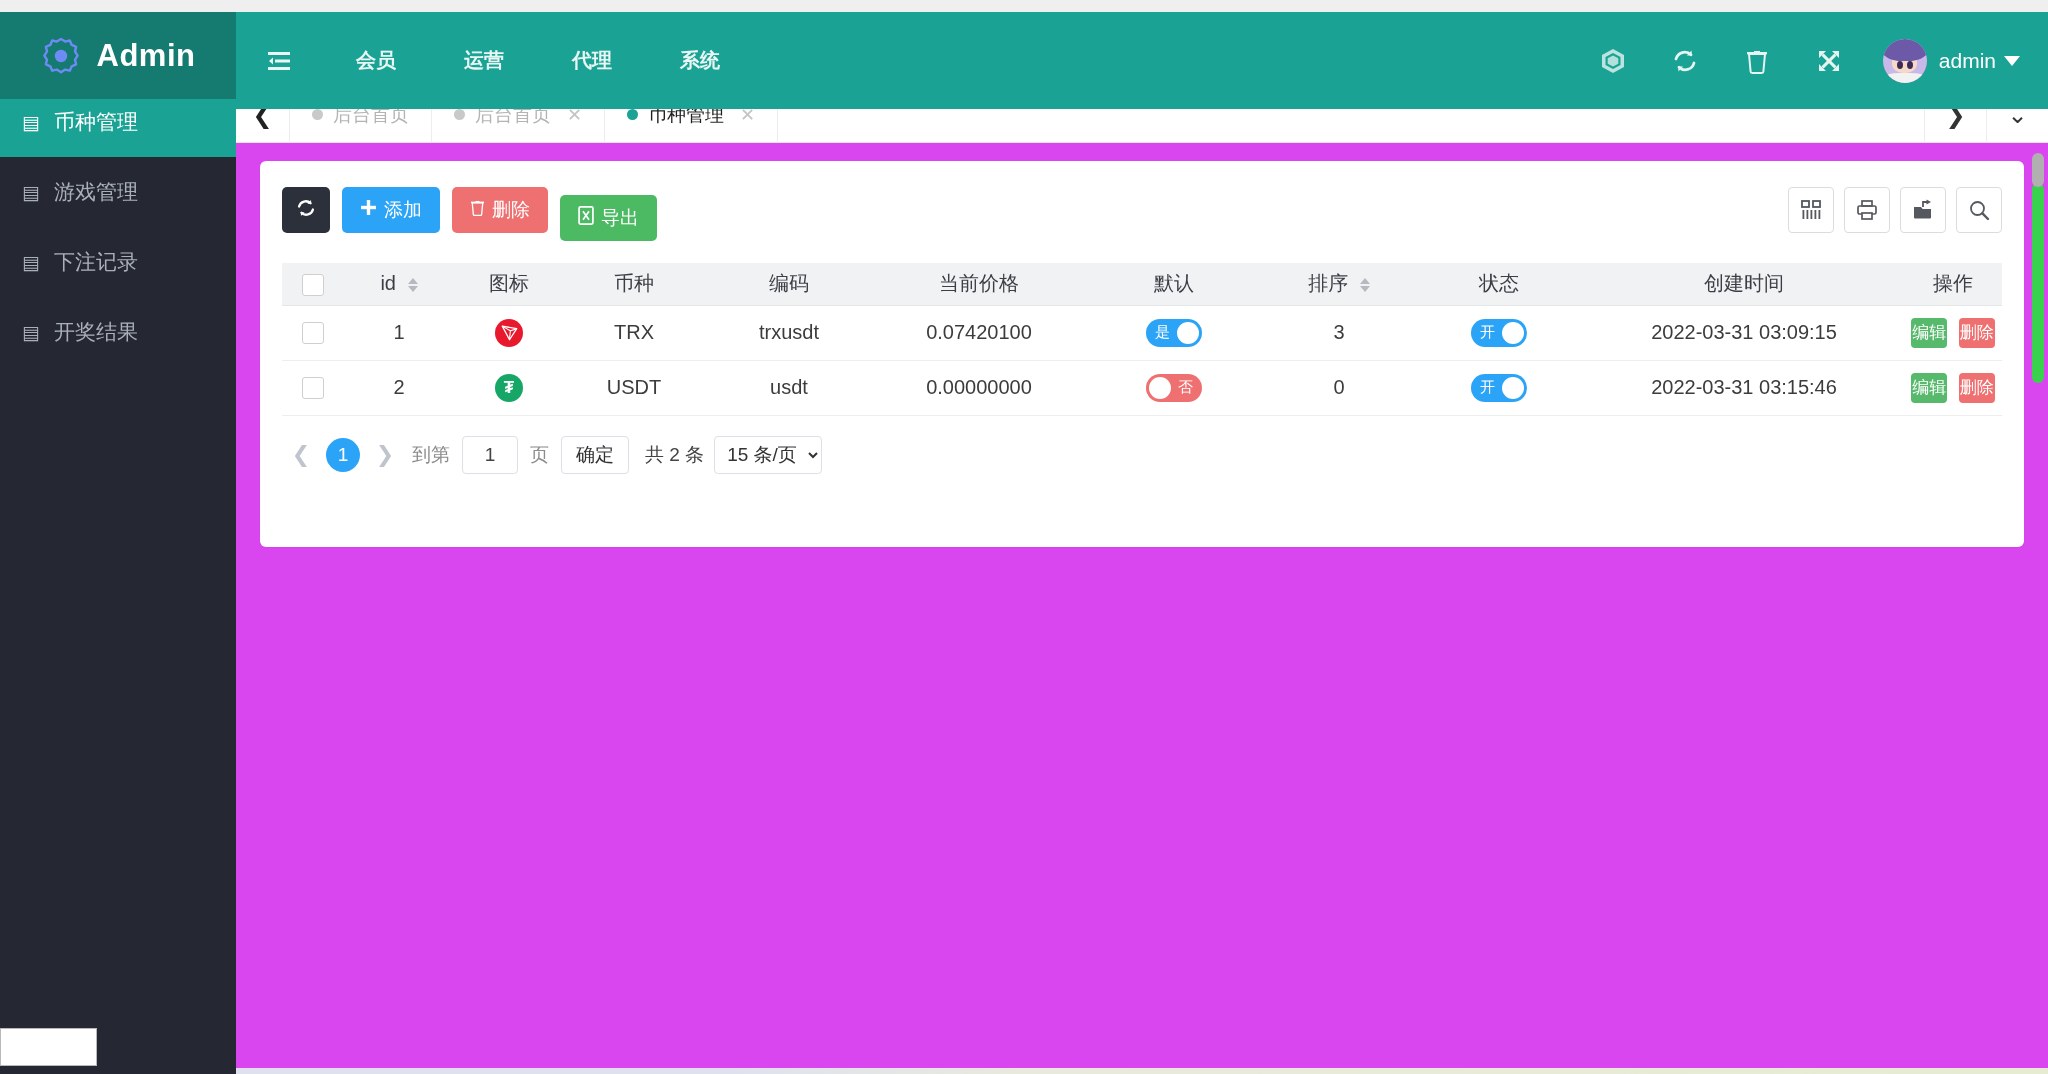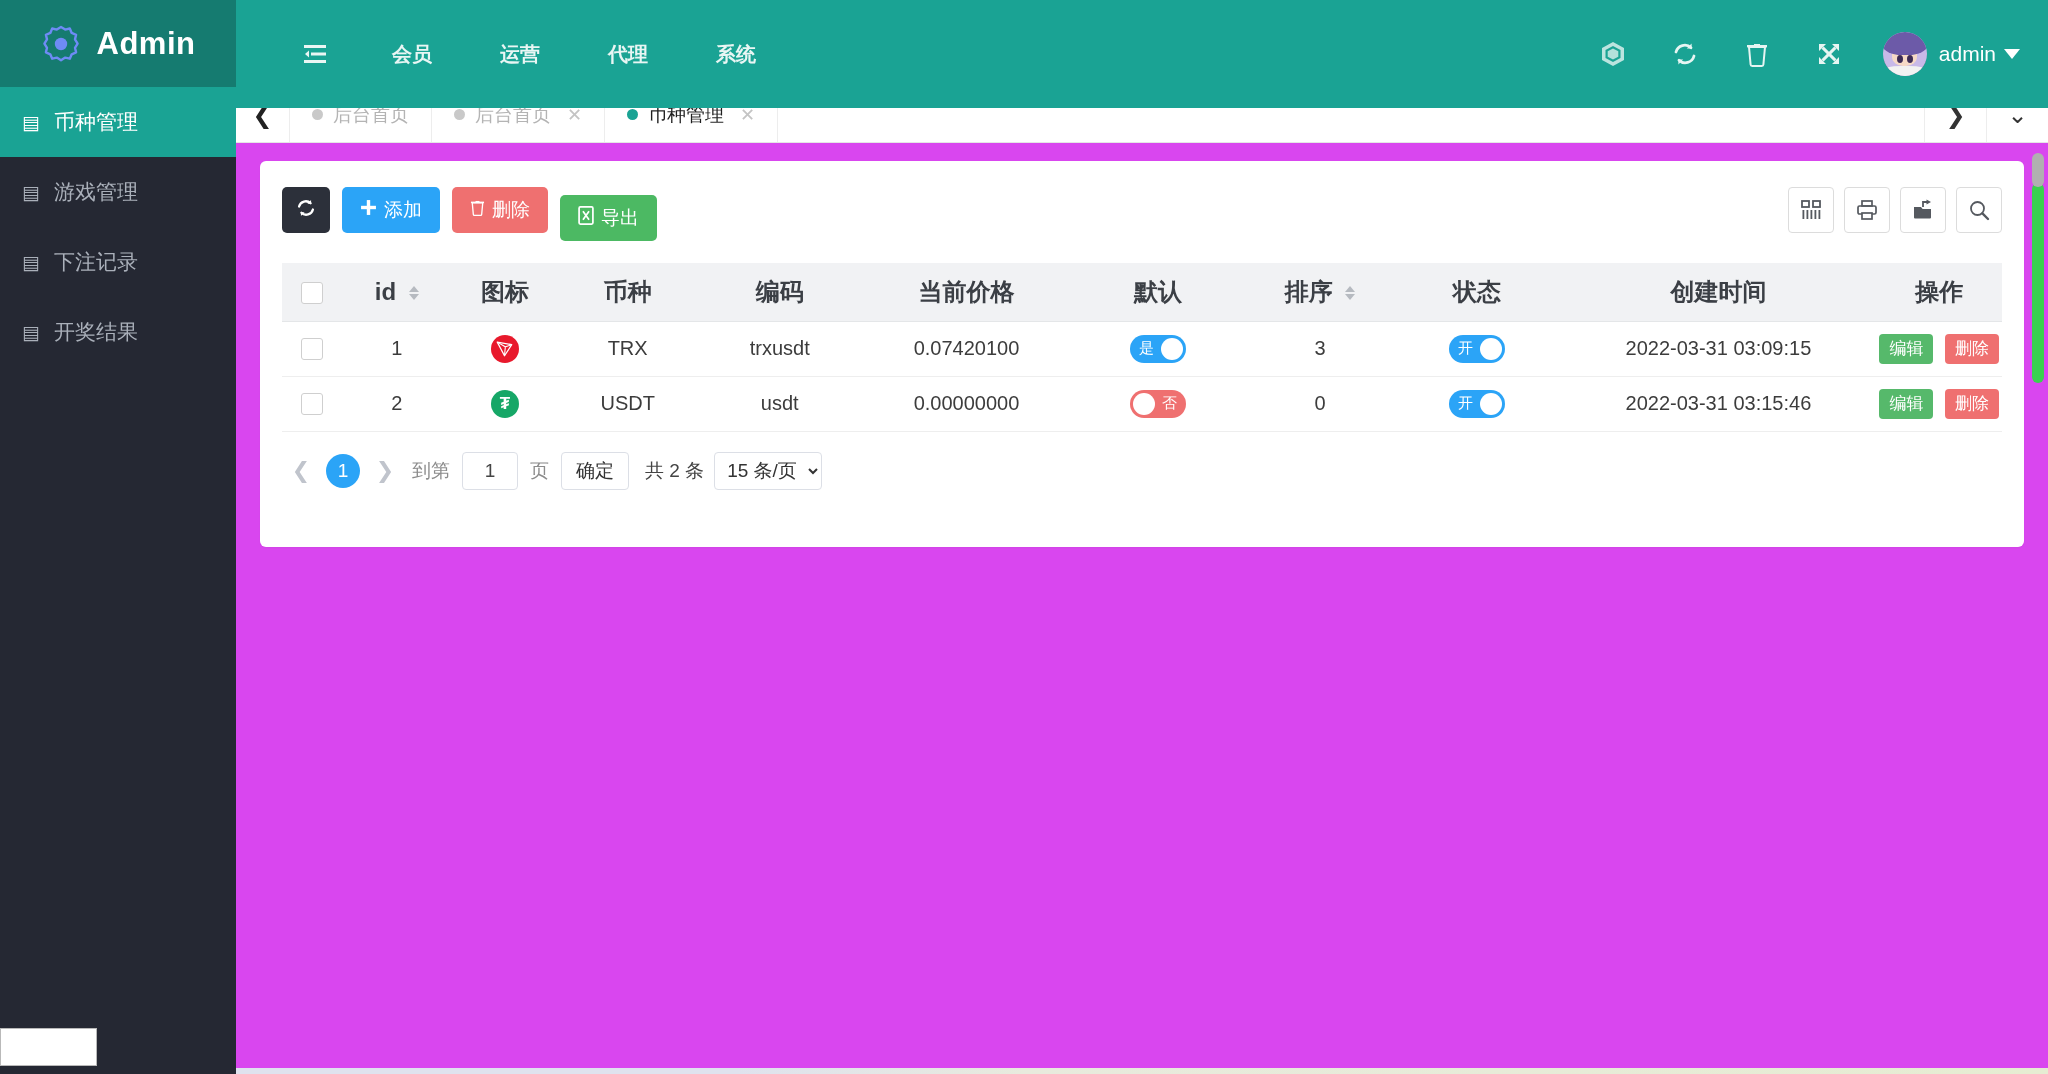--- a/index.html
+++ b/index.html
@@ -6,25 +6,24 @@
   html, body {
     width: 2048px; height: 1074px;
     overflow: hidden;
     font-family: "Liberation Sans", "DejaVu Sans", sans-serif;
     background: #efefef;
   }
   body { position: relative; }
 
   
   .topbar {
-    position: absolute; top: 0; left: 0; width: 2048px; height: 108px;
+    position: absolute; top: 12px; left: 0; width: 2048px; height: 97px;
     background: #1aa394;
     display: flex; align-items: stretch;
     z-index: 30;
-    gap: 36px;
   }
   .logo-box {
     width: 236px; height: 87px; background: #157b70;
     display: flex; align-items: center; justify-content: center; gap: 16px;
   }
   .logo-gear { width: 40px; height: 40px; position: relative; }
   .logo-text {
     color: #ffffff; font-size: 31px; font-weight: bold; letter-spacing: .5px;
   }
   .nav-items { display: flex; align-items: stretch; }
@@ -130,22 +129,22 @@
 
   .tool-icons { margin-left: auto; display: flex; gap: 10px; }
   .tool-icon {
     width: 46px; height: 46px; border: 1px solid #dcdcdc; border-radius: 4px;
     display: flex; align-items: center; justify-content: center;
     color: #55595f; font-size: 21px; background: #fff; cursor: pointer;
   }
 
   table.grid { width: 100%; border-collapse: collapse; margin-top: 22px; }
   table.grid thead th {
-    background: #f1f2f4; color: #3b3f45; font-size: 24px; font-weight: bold;
-    height: 58px; text-align: center; border-bottom: 1px solid #e4e6e8; white-space: nowrap;
+    background: #f1f2f4; color: #3b3f45; font-size: 20px; font-weight: normal;
+    height: 42px; text-align: center; border-bottom: 1px solid #e4e6e8; white-space: nowrap;
   }
   table.grid tbody td {
     height: 55px; text-align: center; font-size: 20px; color: #3c3c3c;
     border-bottom: 1px solid #eeeeee; white-space: nowrap;
   }
   .chk {
     width: 22px; height: 22px; border: 1px solid #cfcfcf; border-radius: 3px;
     background: #fff; display: inline-block; vertical-align: middle; cursor: pointer;
   }
   .sortcaret { display: inline-flex; flex-direction: column; gap: 2px; margin-left: 6px; vertical-align: middle; }
@@ -168,21 +167,21 @@
   .switch .lbl { font-size: 15px; color: #fff; position: absolute; }
   .switch.on  { background: #2ba4f7; }
   .switch.on  .knob { right: 3px; }
   .switch.on  .lbl  { left: 9px; }
   .switch.off { background: #ef7070; }
   .switch.off .knob { left: 3px; }
   .switch.off .lbl  { right: 9px; }
 
   .act-btn {
     display: inline-flex; align-items: center; justify-content: center;
-    height: 30px; padding: 0 10px; border-radius: 4px; color: #fff; font-size: 17px;
+    height: 30px; padding: 0 1px; border-radius: 4px; color: #fff; font-size: 17px;
     margin: 0 3px; cursor: pointer;
   }
   .act-btn.edit { background: #56b96b; }
   .act-btn.remove { background: #ef7070; }
 
   
   .pager { display: flex; align-items: center; gap: 10px; margin-top: 20px; padding-left: 4px; font-size: 19px; color: #666; }
   .pg-arrow { width: 30px; height: 34px; display: flex; align-items: center; justify-content: center; color: #c0c4cc; cursor: pointer; font-size: 22px; }
   .pg-num {
     width: 34px; height: 34px; border-radius: 50%; background: #2ba4f7; color: #fff;

